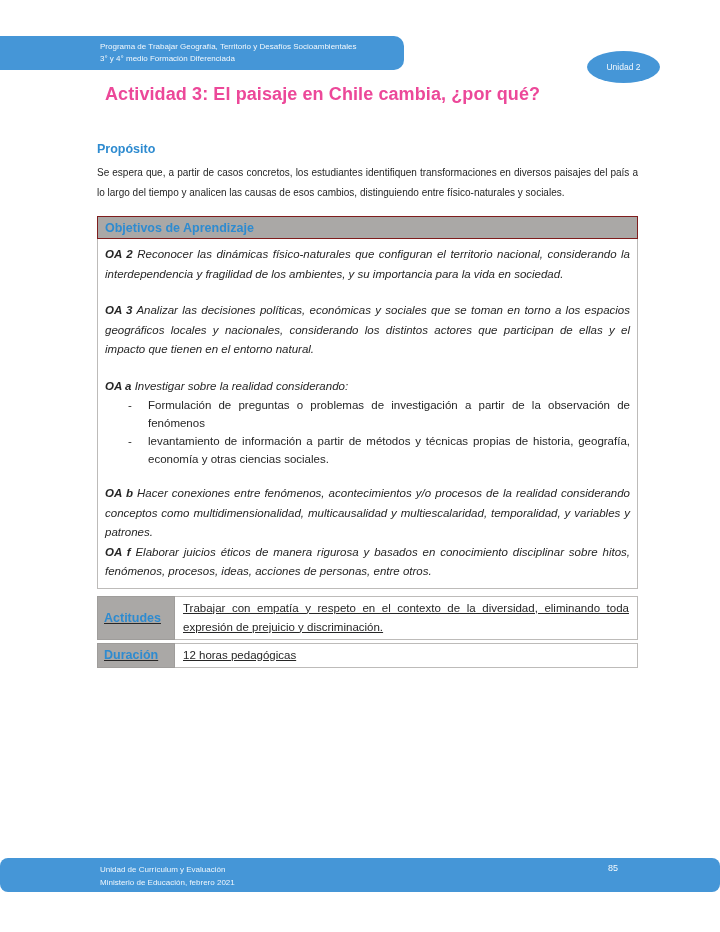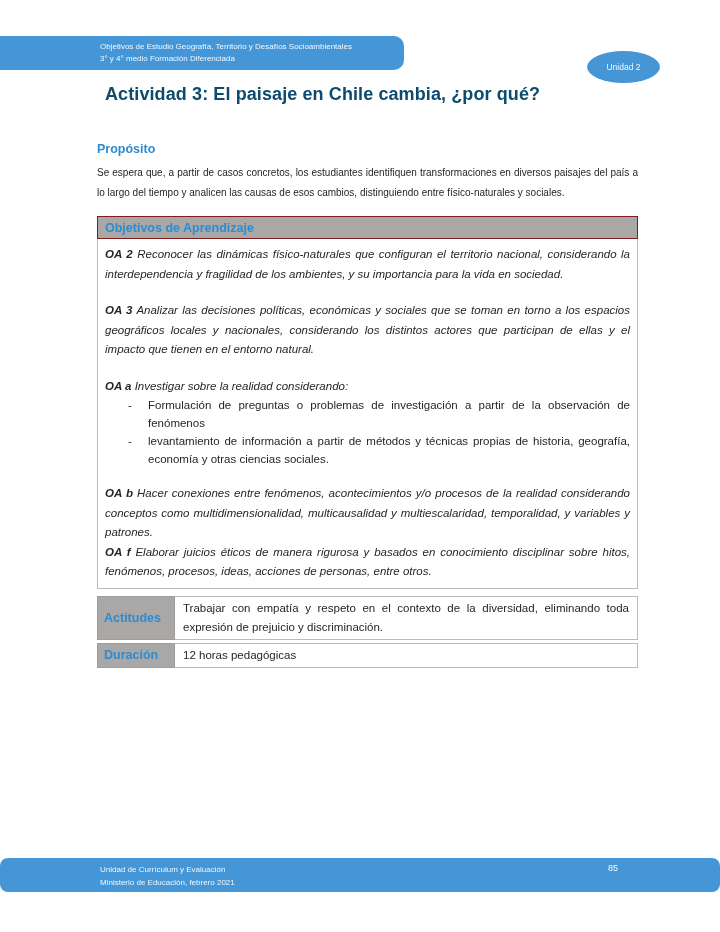--- a/index.html
+++ b/index.html
@@ -16,21 +16,21 @@
     color:#f2f8fd; font-size:8px; line-height:12px; padding:5px 0 0 100px;
   }
   .oval {
     position:absolute; top:51px; left:587px; width:73px; height:32px;
     background:#4596d7; border-radius:50%;
     color:#f2f8fd; font-size:8.5px; text-align:center; line-height:32px;
   }
   
   .content { margin:84px 82px 0 97px; width:541px; }
   h1.title {
-    color:#0c4a6e; font-size:18px; font-weight:bold; margin:0 0 12px 8px;
+    color:#ec4899; font-size:18px; font-weight:bold; margin:0 0 12px 8px;
     letter-spacing:0.1px;
   }
   h2.sub {
     color:#2e8bd0; font-size:12.5px; font-weight:bold; margin:37px 0 7px 0;
   }
   p.body {
     font-size:10px; line-height:20px; text-align:justify; color:#262626;
   }
   
   .oa-section { margin-top:13px; }
@@ -44,21 +44,21 @@
     padding:6px 7px 6px 7px;
     font-size:11.5px; line-height:19.5px; text-align:justify;
   }
   .oa-body p { margin:0;font-style:italic; }
   .oa-body p.gap { margin-bottom:17px; }
   .oa-body b { font-weight:bold; }
   ul.bullets { list-style:none; margin:0 0 16px 0; }
   ul.bullets li { position:relative; padding-left:43px; line-height:18px; text-align:justify; }
   ul.bullets li .dash { position:absolute; left:23px; top:0; }
   
-  .info-table { margin-top:7px; width:541px; }
+  .info-table { margin-top:7px; width:541px;text-decoration:underline; }
   .info-row { display:flex; align-items:stretch; margin-bottom:3px; }
   .info-row:last-child { margin-bottom:0; }
   .info-label {
     width:78px; background:#aaa8a6; border:1px solid #9f9d9b;
     color:#2e8bd0; font-size:12.5px; font-weight:bold;
     padding:0 0 0 6px; display:flex; align-items:center;
   }
   .info-value {
     flex:1; border:1px solid #bdbbb9; border-left:none; background:#fff;
     font-size:11.5px; line-height:19px; text-align:justify;
@@ -75,21 +75,21 @@
   .page-number {
     position:absolute; top:863px; left:608px; color:#f4fafe; font-size:9px;text-align:right;
   }
 </style>
 </head>
 <body>
 
 <div class="page">
 
   <div class="band">
-    <div>Objetivos de Estudio Geografía, Territorio y Desafíos Socioambientales</div>
+    <div>Programa de Trabajar Geografía, Territorio y Desafíos Socioambientales</div>
     <div>3° y 4° medio Formación Diferenciada</div>
   </div>
 
   <div class="oval">Unidad 2</div>
 
   <div class="content">
 
     <h1 class="title">Actividad 3: El paisaje en Chile cambia, ¿por qué?</h1>
 
     <h2 class="sub">Propósito</h2>

